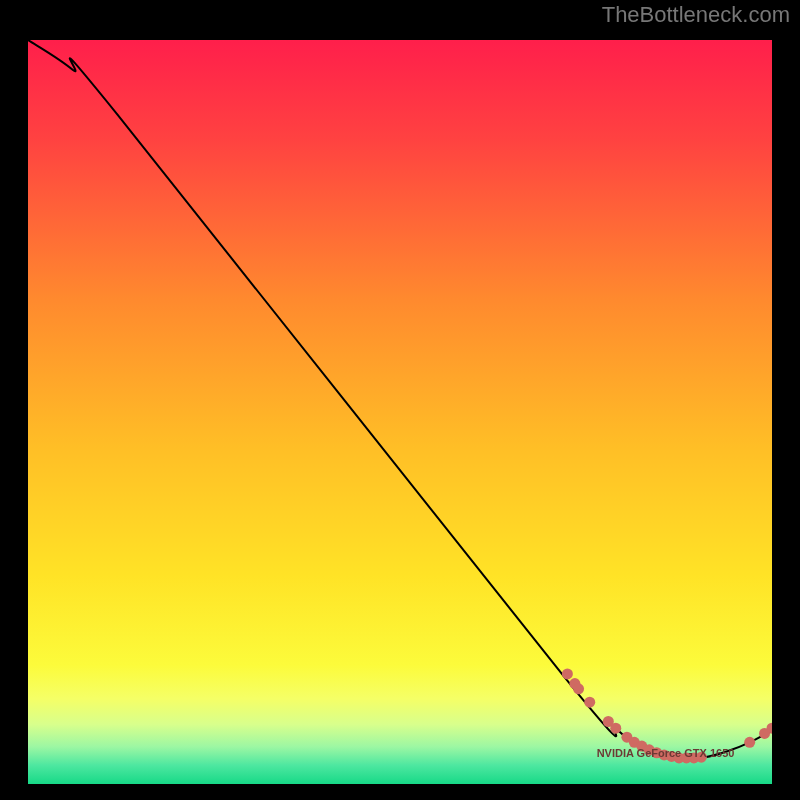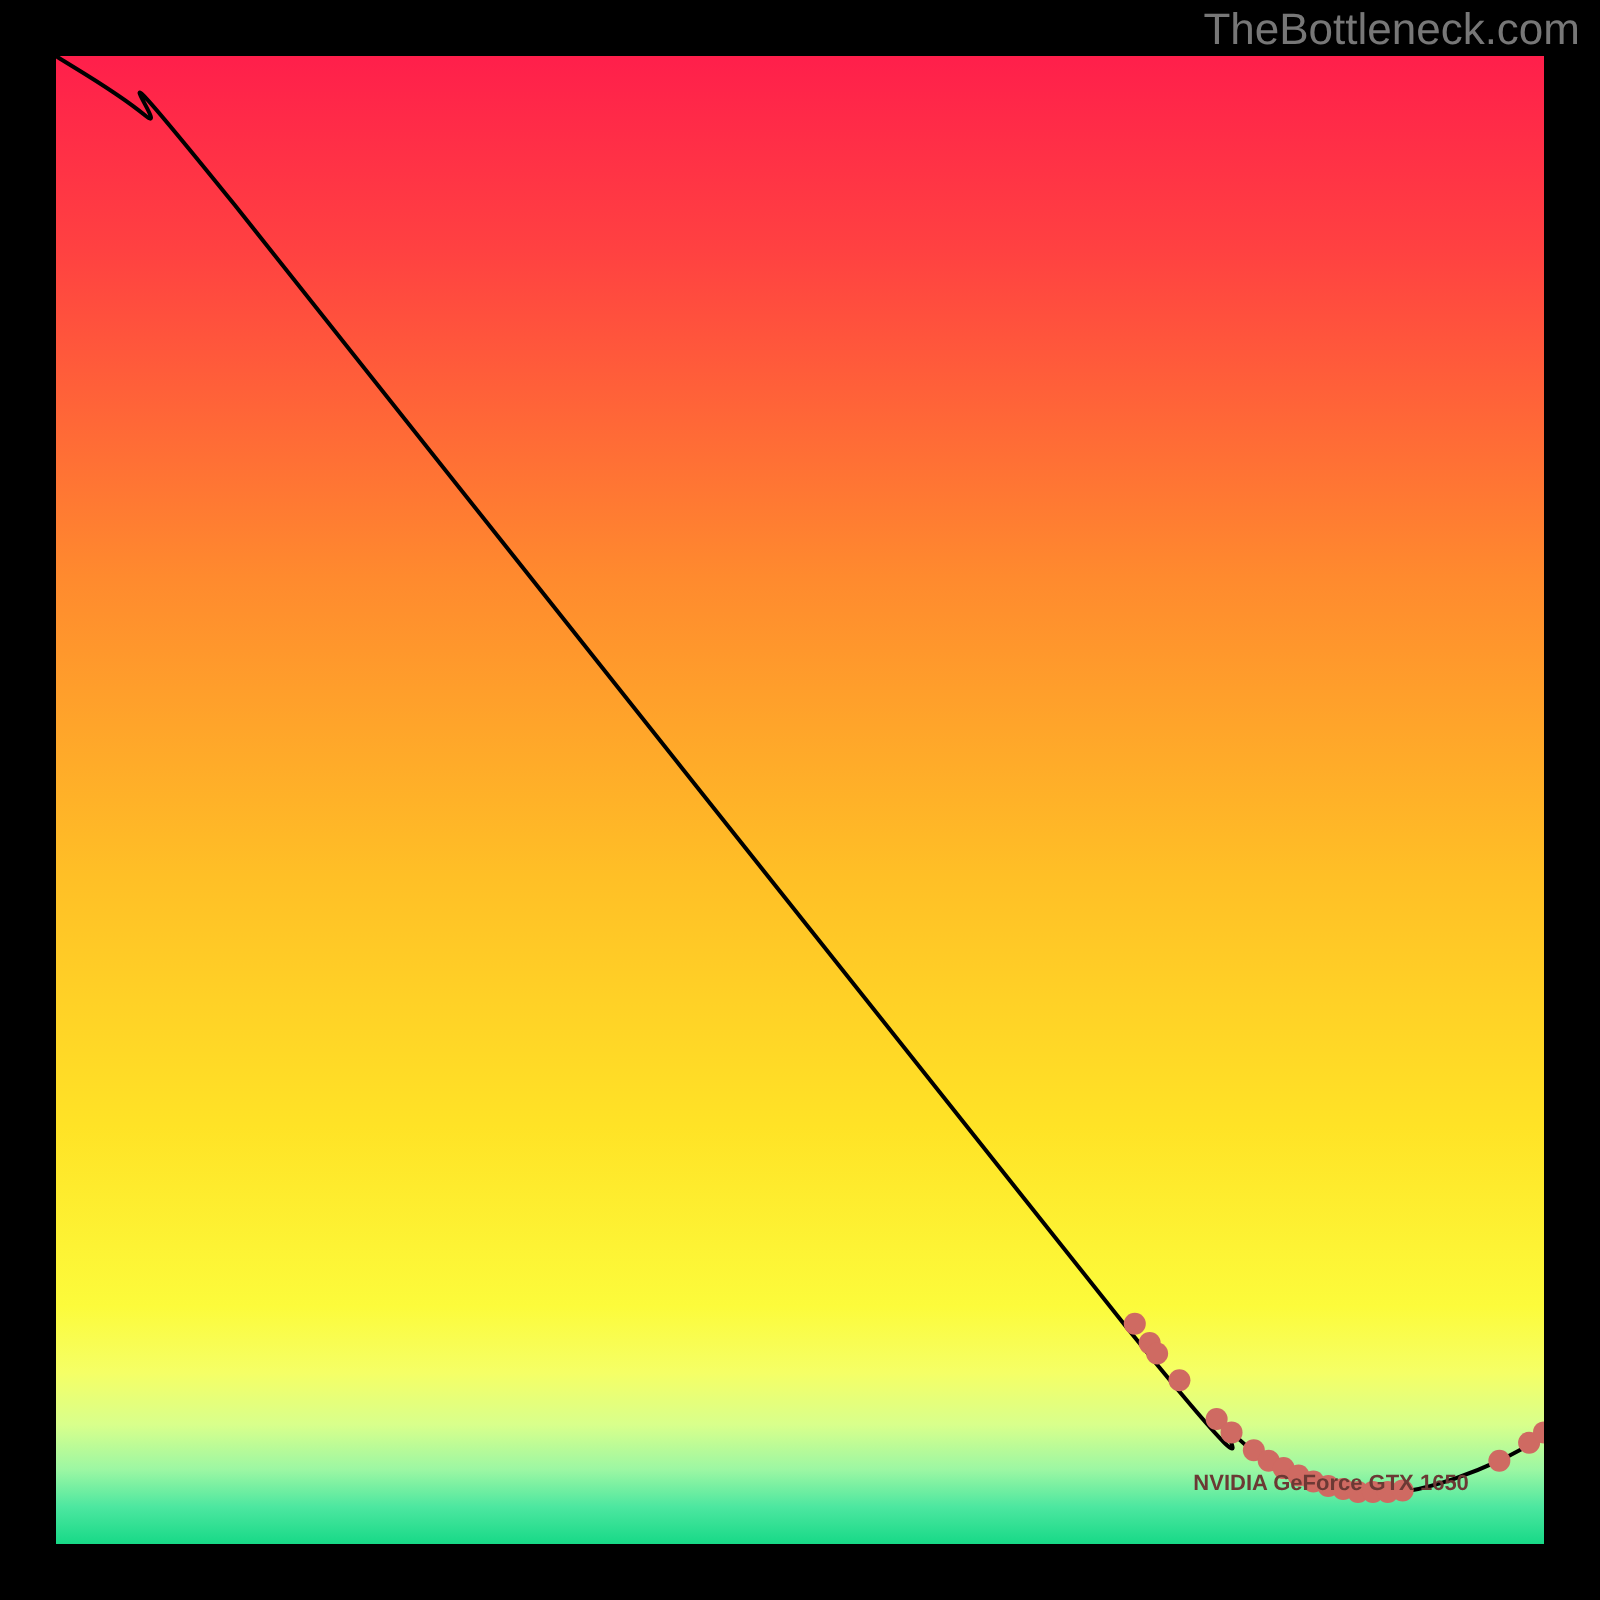--- a/index.html
+++ b/index.html
@@ -24,21 +24,21 @@
     right: 10px;
     font-size: 22px;
     color: #777777;
     font-family: Arial, Helvetica, sans-serif;
     letter-spacing: 0px;
     font-weight: 500;
   }
   .plot-area {
     position: absolute;
     left: 28px;
-    top: 28px;
+    top: 40px;
     width: 744px;
     height: 744px;
   }
   svg {
     display: block;
   }
   .curve {
     fill: none;
     stroke: #000000;
     stroke-width: 2;

